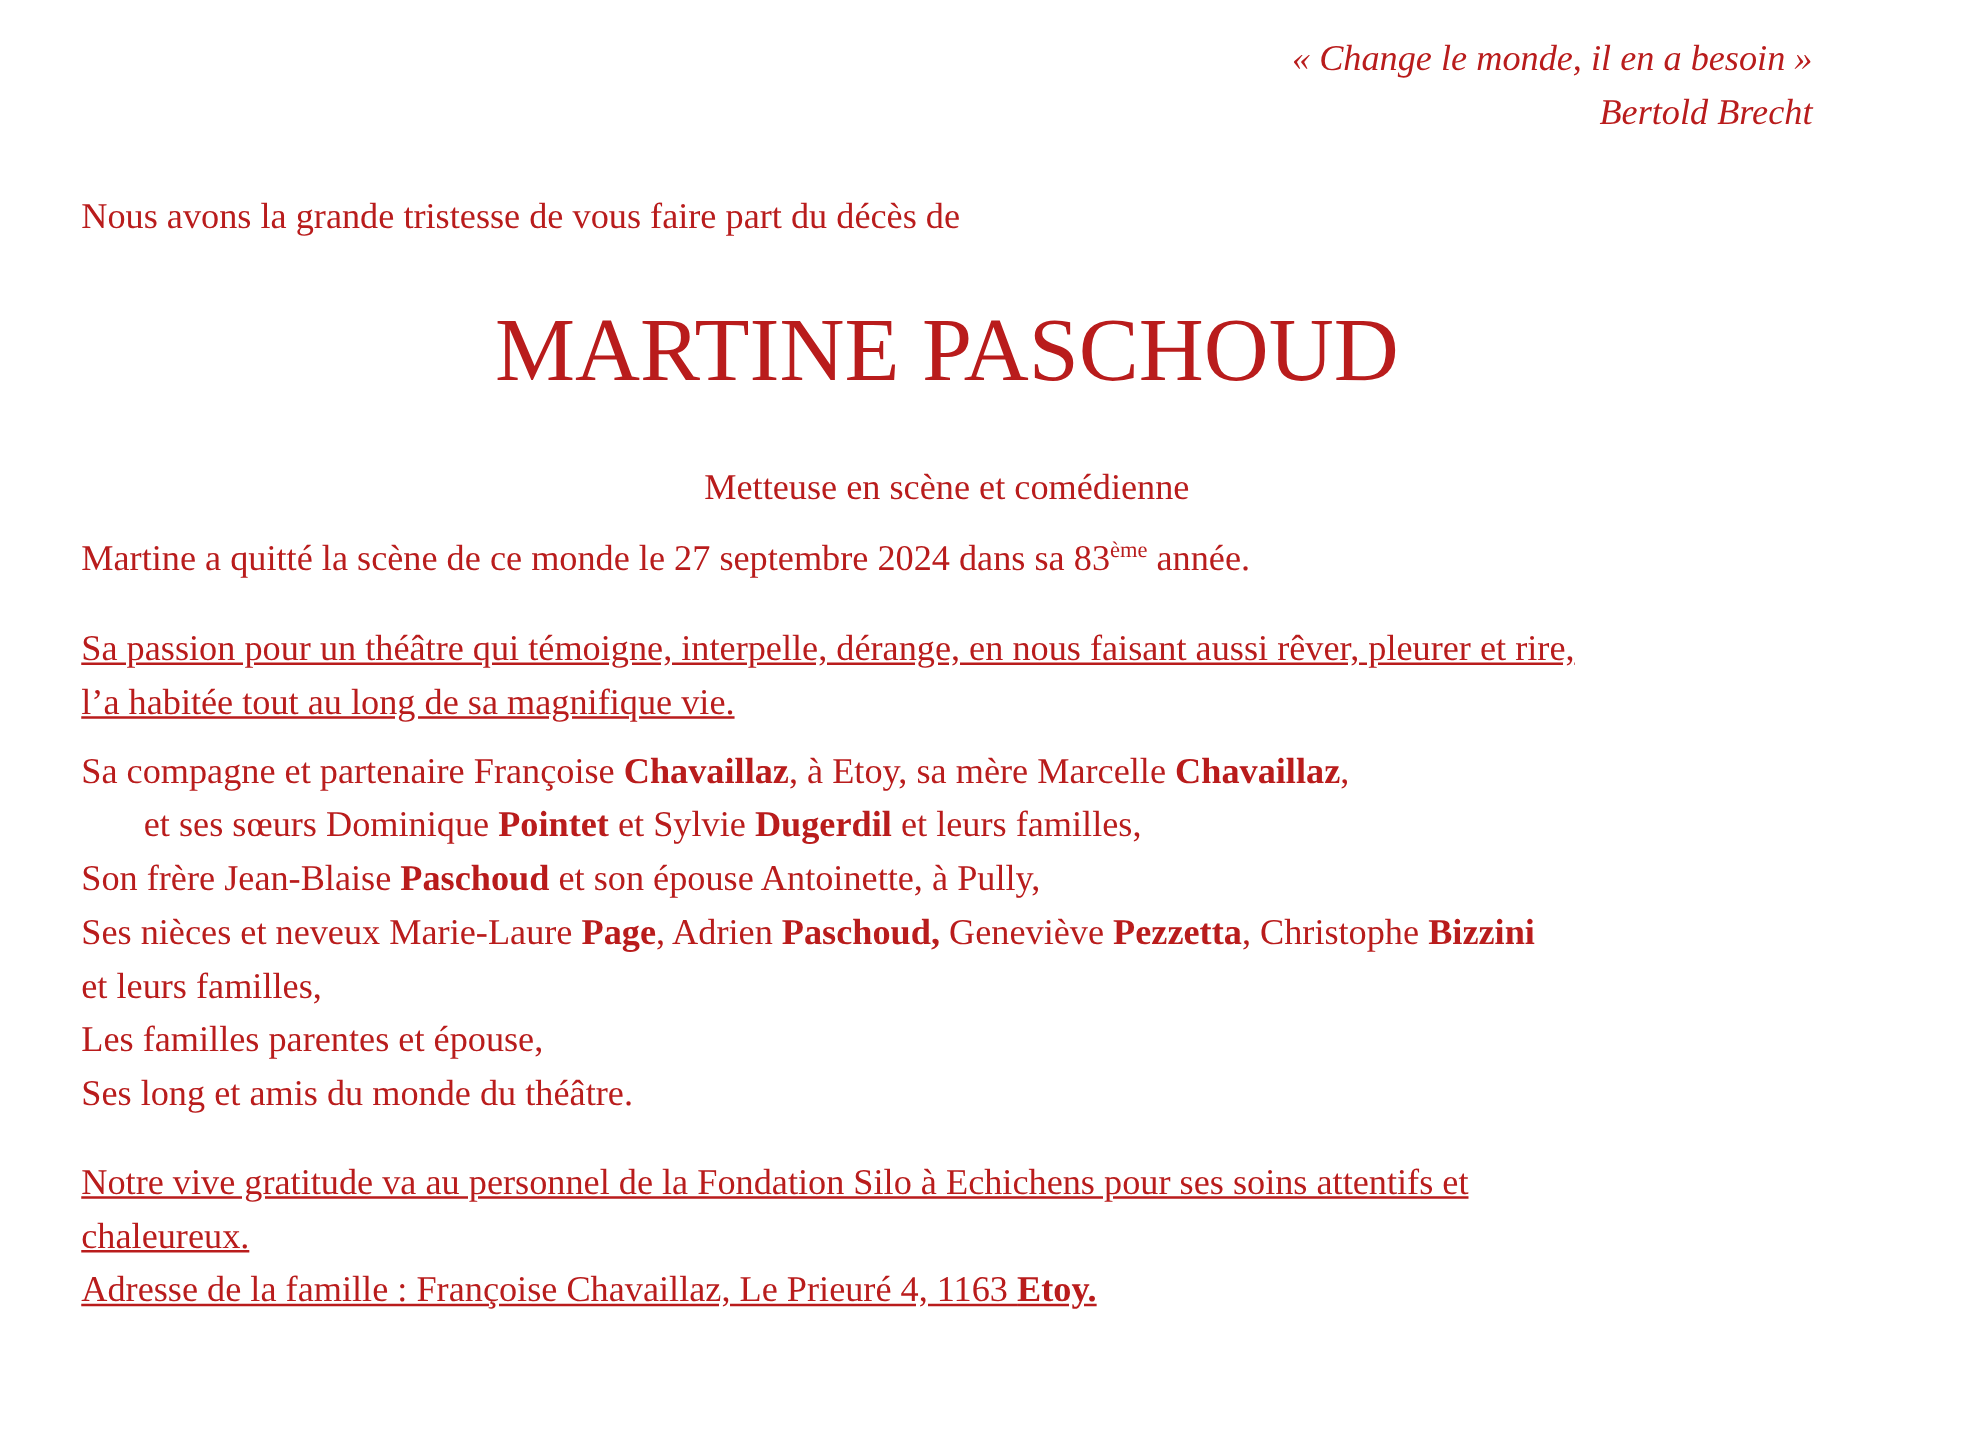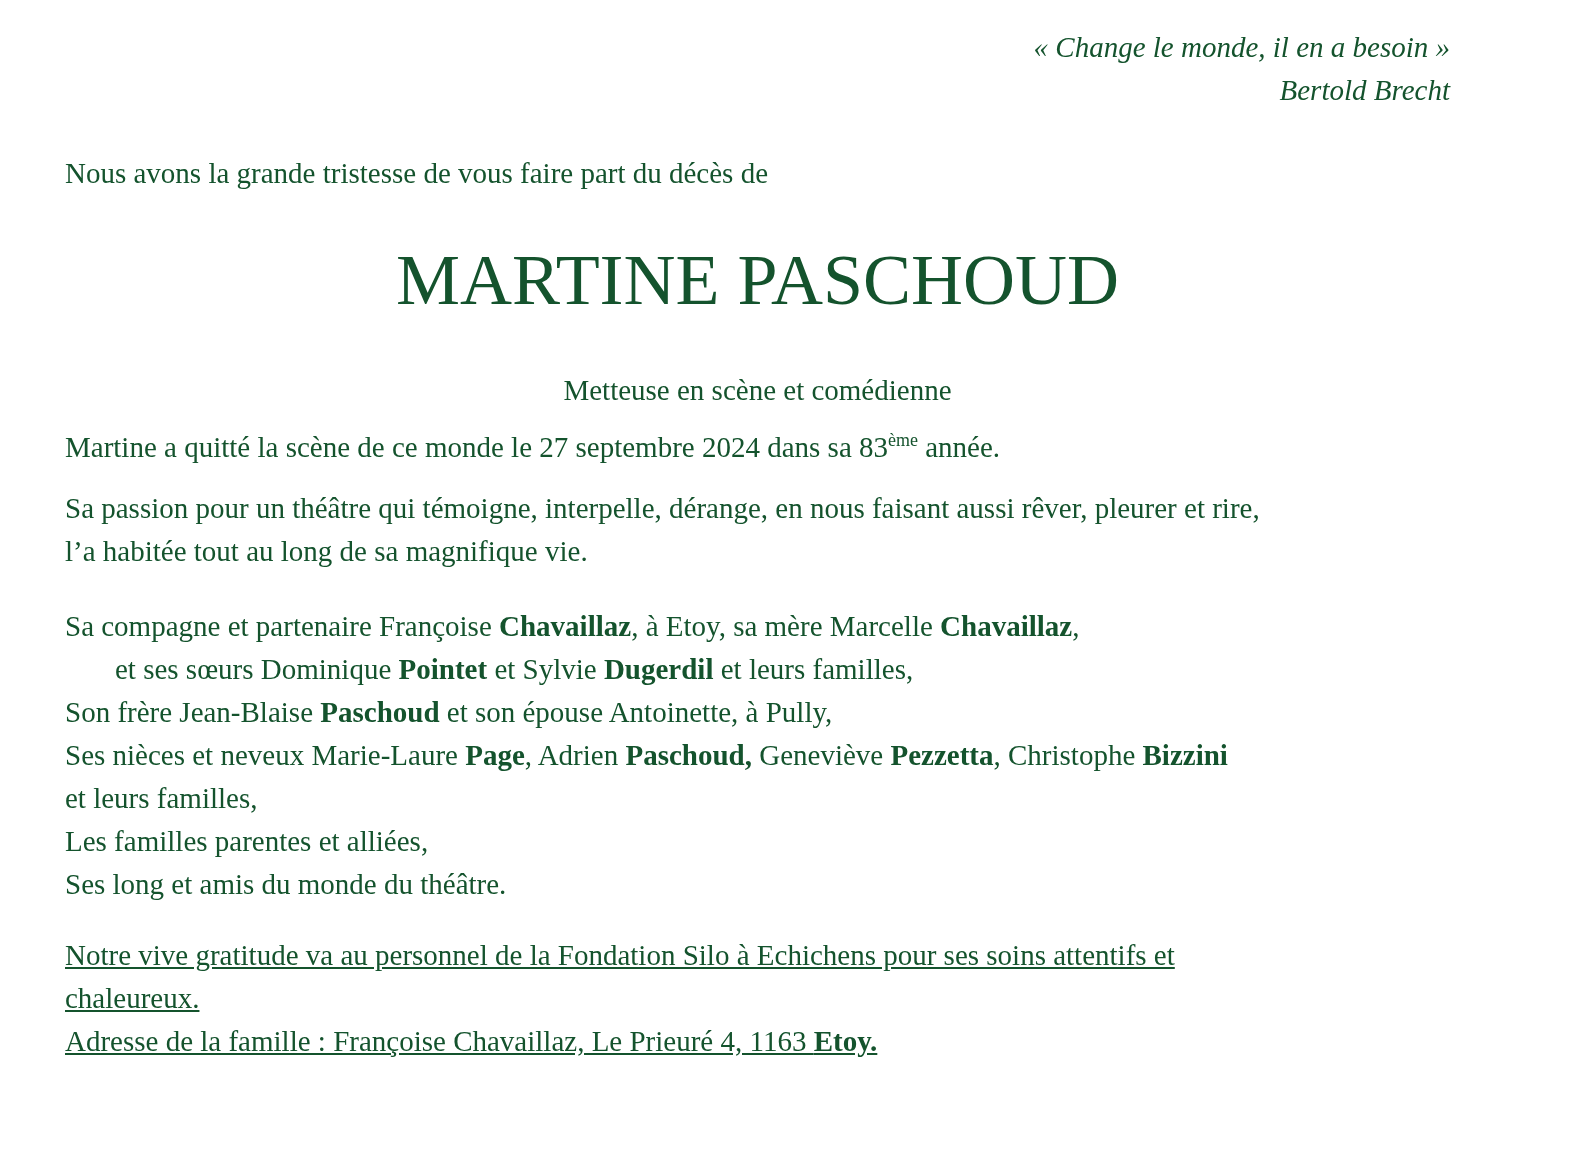--- a/index.html
+++ b/index.html
@@ -1,42 +1,42 @@
 <!DOCTYPE html>
 <html><head>
 <meta charset="utf-8">
 <style>
   html, body { margin: 0; padding: 0; background: #ffffff; }
   .page {
     width: 1571px;
     height: 1156px;
     box-sizing: border-box;
     background: #ffffff;
-    color: #14532d;
+    color: #b91c1c;
     font-family: "Liberation Serif", "DejaVu Serif", serif;
     font-size: 29px;
     line-height: 43px;
     padding: 26px 121px 0 65px;
     overflow: hidden;
   }
   p { margin: 0; }
   .line { white-space: nowrap; }
   .quote-block { text-align: right; font-style: italic; }
   .intro { margin-top: 40px; }
   .name-title {
     margin-top: 44px;
     text-align: center;
     font-size: 72px;
     line-height: 82px;
     font-weight: normal;
   }
   .subtitle { margin-top: 34px; text-align: center; }
   .date-line { margin-top: 14px; }
-  .passion-block { margin-top: 18px; }
-  .family-block { margin-top: 32px; font-family: Liberation Serif, serif; }
+  .passion-block { margin-top: 29px; text-decoration: underline; }
+  .family-block { margin-top: 12px; font-family: Liberation Serif, serif; }
   .closing-block { margin-top: 28px; text-decoration: underline; }
   .indent { padding-left: 50px; }
   b { font-weight: bold; }
   sup { font-size: 0.62em; line-height: 0; }
 </style>
 </head>
 <body>
 
 <div class="page">
 
@@ -57,21 +57,21 @@
     <p class="line">Sa passion pour un théâtre qui témoigne, interpelle, dérange, en nous faisant aussi rêver, pleurer et rire,</p>
     <p class="line">l’a habitée tout au long de sa magnifique vie.</p>
   </div>
 
   <div class="family-block">
     <p class="line">Sa compagne et partenaire Françoise <b>Chavaillaz</b>, à Etoy, sa mère Marcelle <b>Chavaillaz</b>,</p>
     <p class="line indent">et ses sœurs Dominique <b>Pointet</b> et Sylvie <b>Dugerdil</b> et leurs familles,</p>
     <p class="line">Son frère Jean-Blaise <b>Paschoud</b> et son épouse Antoinette, à Pully,</p>
     <p class="line">Ses nièces et neveux Marie-Laure <b>Page</b>, Adrien <b>Paschoud,</b> Geneviève <b>Pezzetta</b>, Christophe <b>Bizzini</b></p>
     <p class="line">et leurs familles,</p>
-    <p class="line">Les familles parentes et alliées,</p>
+    <p class="line">Les familles parentes et épouse,</p>
     <p class="line">Ses long et amis du monde du théâtre.</p>
   </div>
 
   <div class="closing-block">
     <p class="line">Notre vive gratitude va au personnel de la Fondation Silo à Echichens pour ses soins attentifs et</p>
     <p class="line">chaleureux.</p>
     <p class="line">Adresse de la famille : Françoise Chavaillaz, Le Prieuré 4, 1163 <b>Etoy.</b></p>
   </div>
 
 </div>

